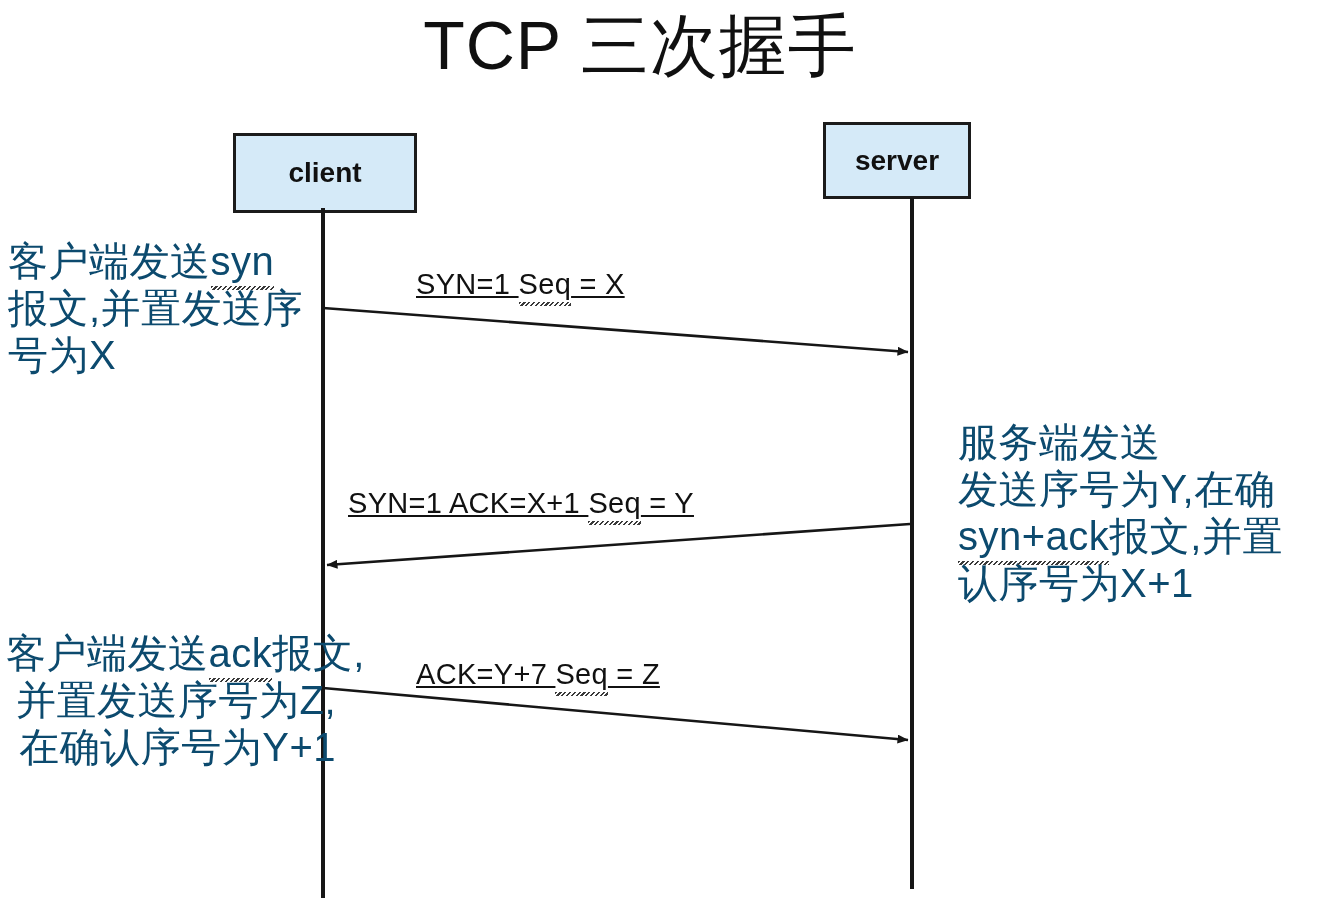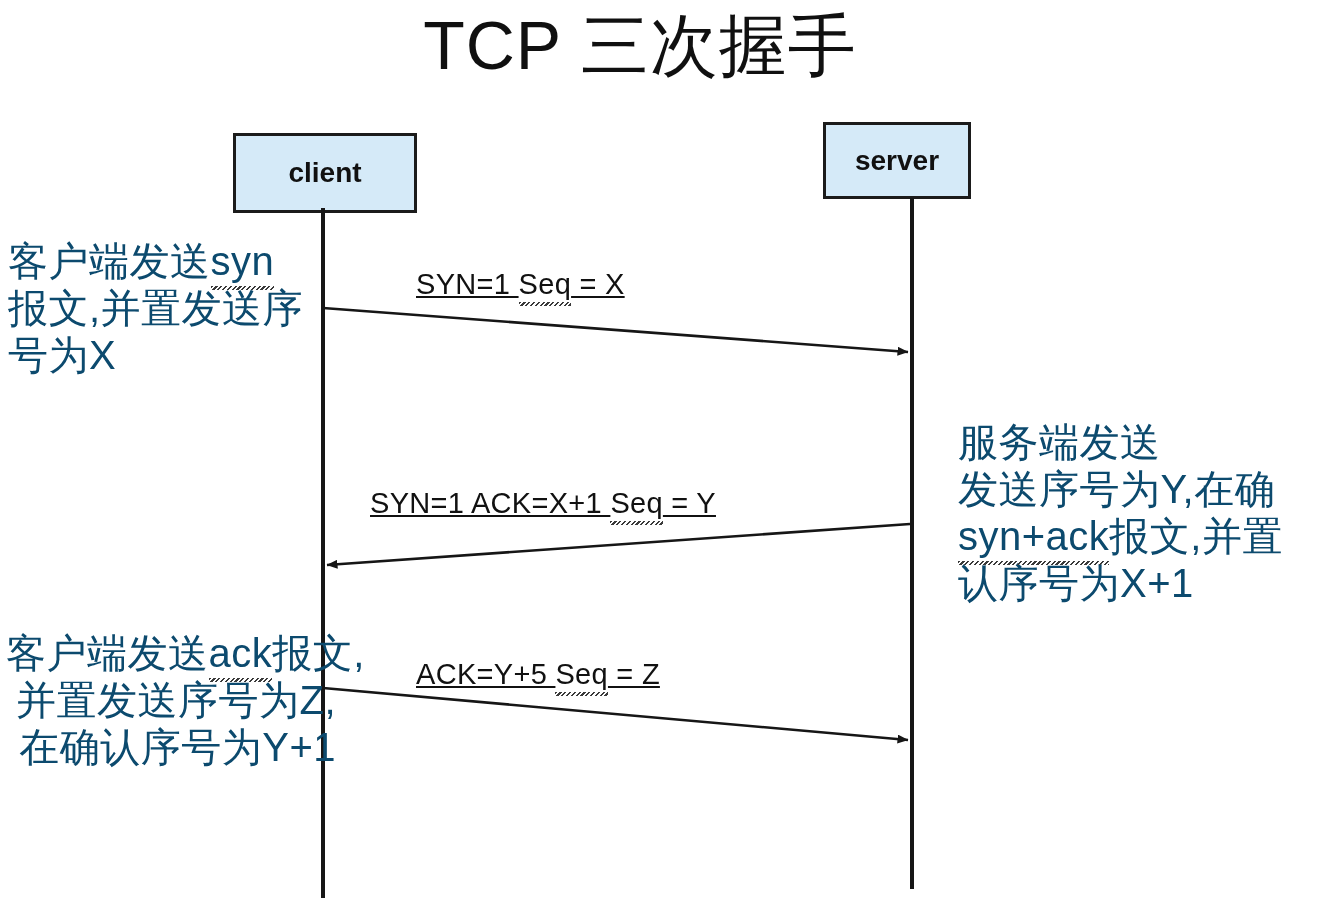--- a/index.html
+++ b/index.html
@@ -70,21 +70,21 @@
   .arrow-label {
     position: absolute;
     font-size: 29px;
     font-weight: 400;
     color: #111111;
     white-space: nowrap;
     letter-spacing: 0.3px;
     text-decoration: underline;
   }
   #label-msg-1 { left: 416px; top: 268px; }
-  #label-msg-2 { left: 370px; top: 487px; }
+  #label-msg-2 { left: 348px; top: 487px; }
   #label-msg-3 { left: 416px; top: 658px; }
 
   
   .squiggle {
     position: relative;
     display: inline-block;
   }
   .squiggle::after {
     content: "";
     position: absolute;
@@ -159,21 +159,21 @@
 
   <div class="arrow-label" id="label-msg-1">
     <span>SYN=1  </span><span class="squiggle">Seq</span><span> = X</span>
   </div>
 
   <div class="arrow-label" id="label-msg-2">
     <span>SYN=1  ACK=X+1 </span><span class="squiggle">Seq</span><span> = Y</span>
   </div>
 
   <div class="arrow-label" id="label-msg-3">
-    <span>ACK=Y+5 </span><span class="squiggle">Seq</span><span> = Z</span>
+    <span>ACK=Y+7 </span><span class="squiggle">Seq</span><span> = Z</span>
   </div>
 
   <div class="annotation" id="note-client-syn">
     <span class="line">
       <span>客户端发送</span><span class="squiggle">syn</span>
     </span>
     <span class="line">报文,并置发送序</span>
     <span class="line">号为X</span>
   </div>
 

